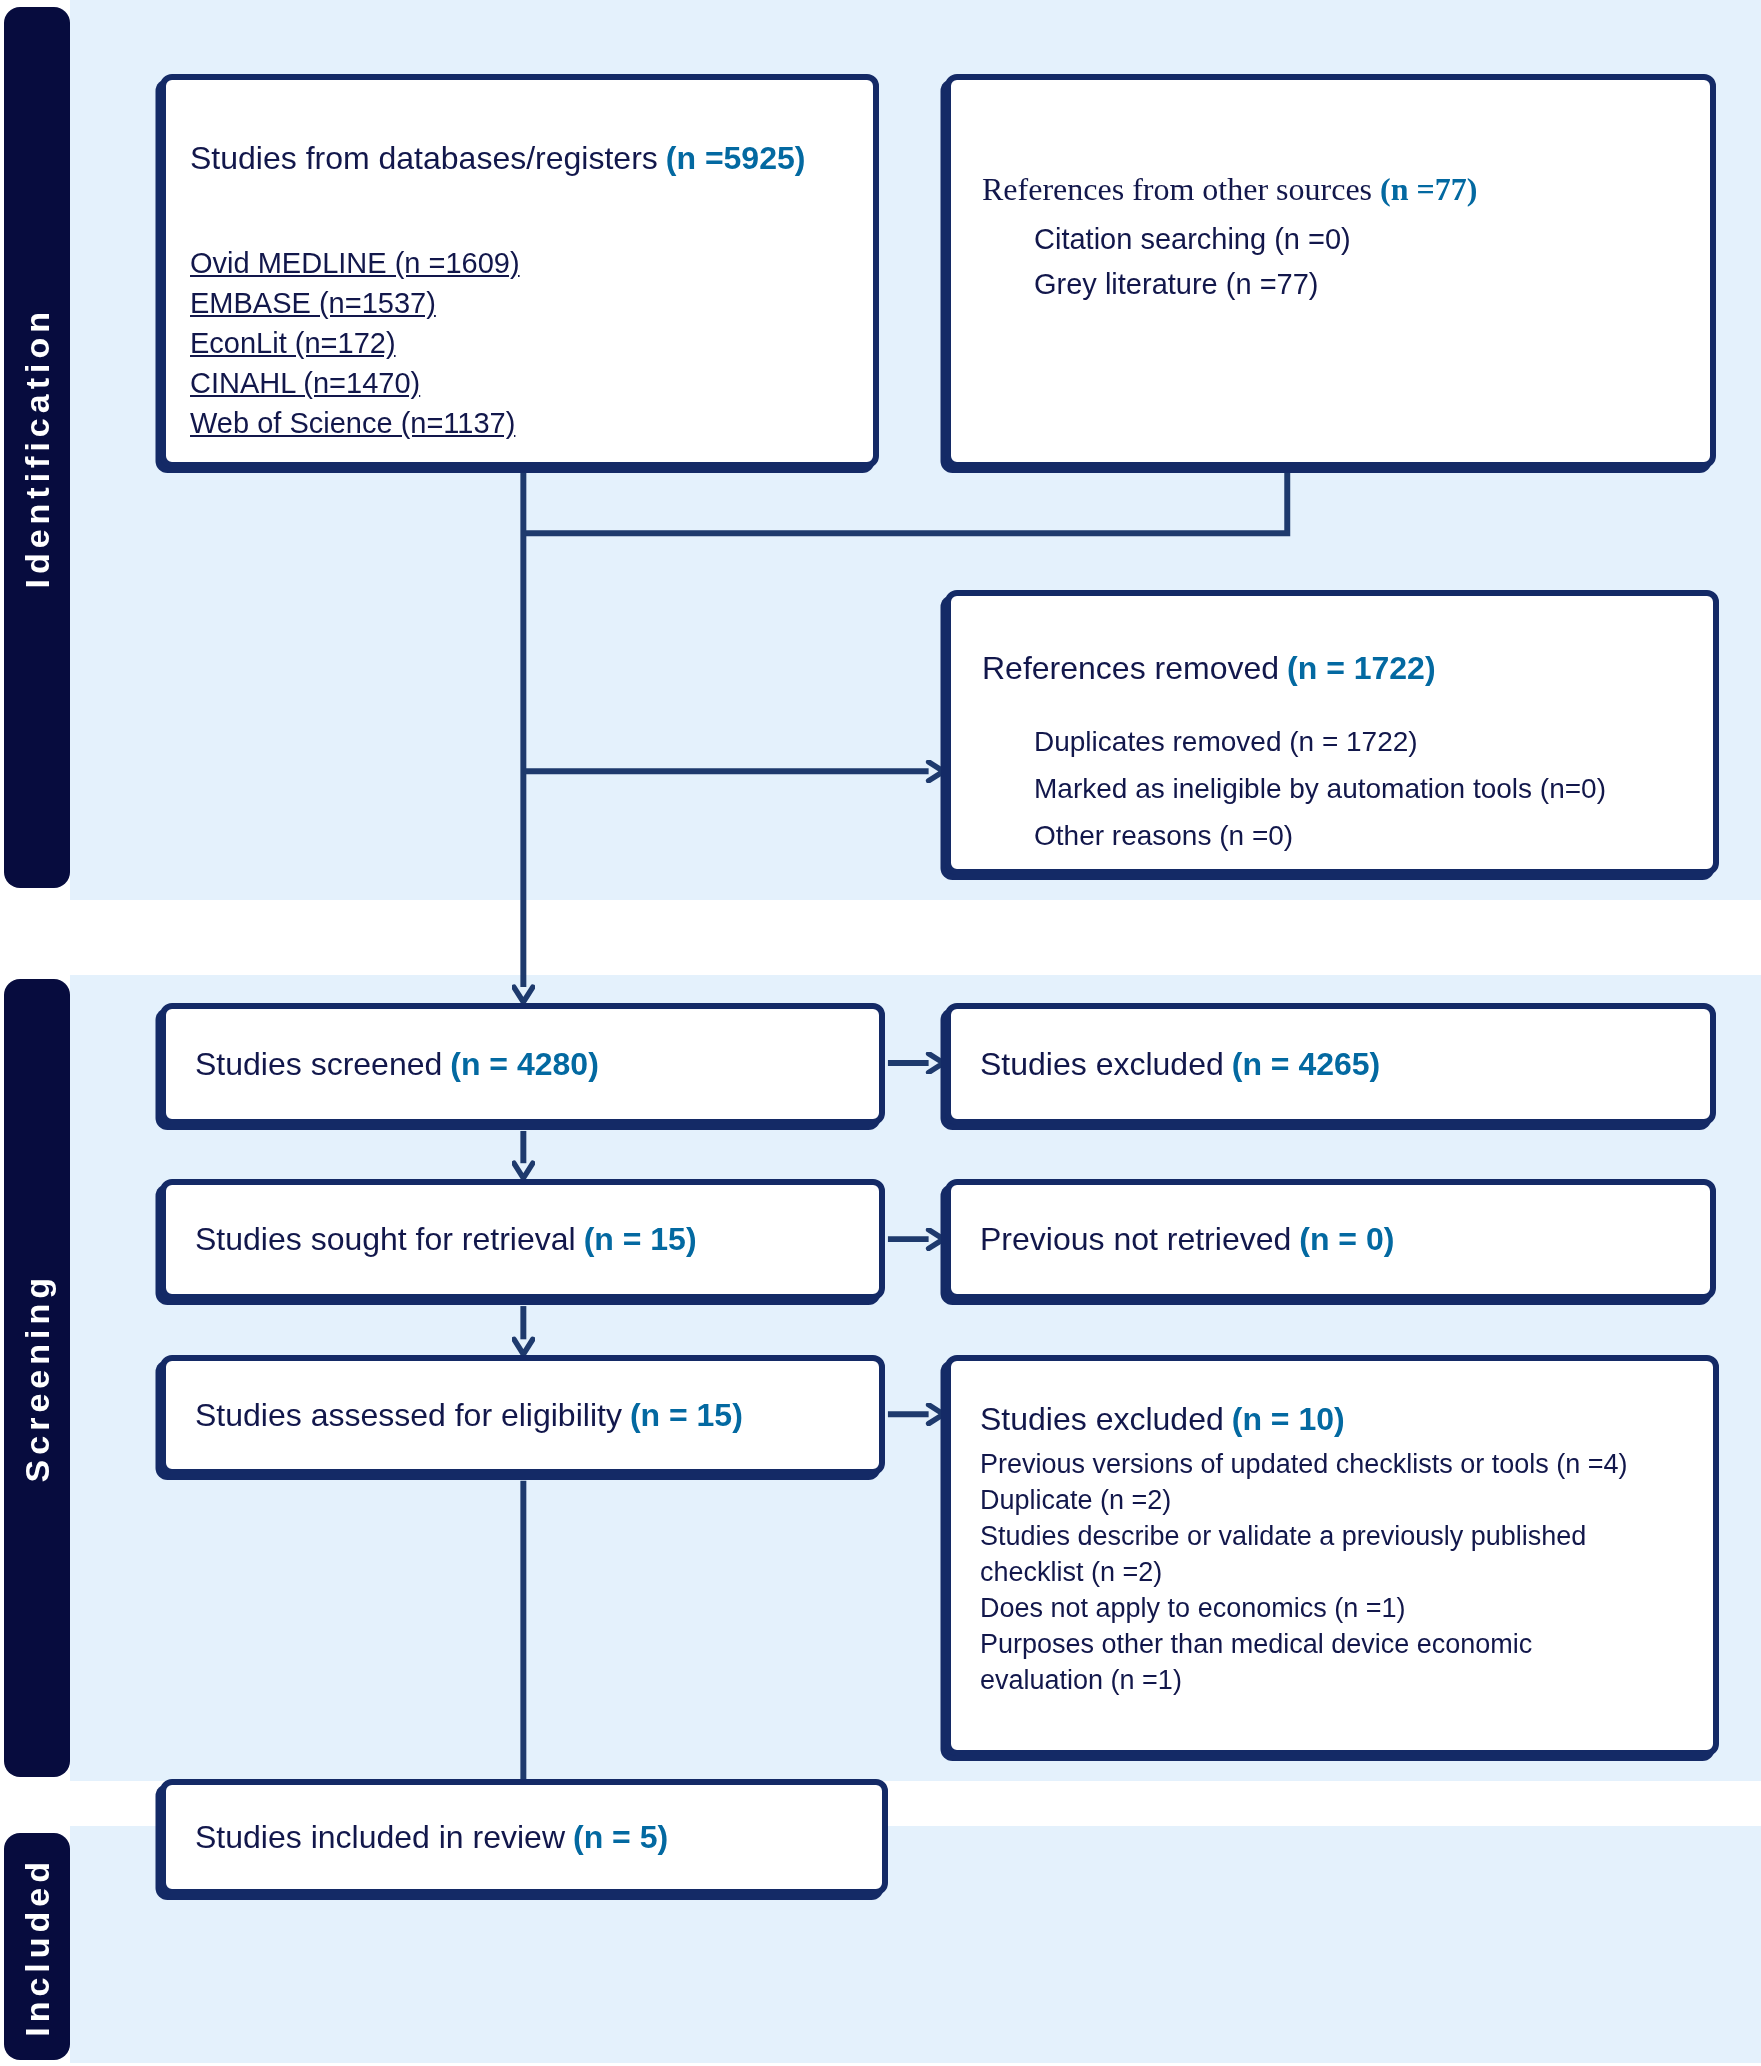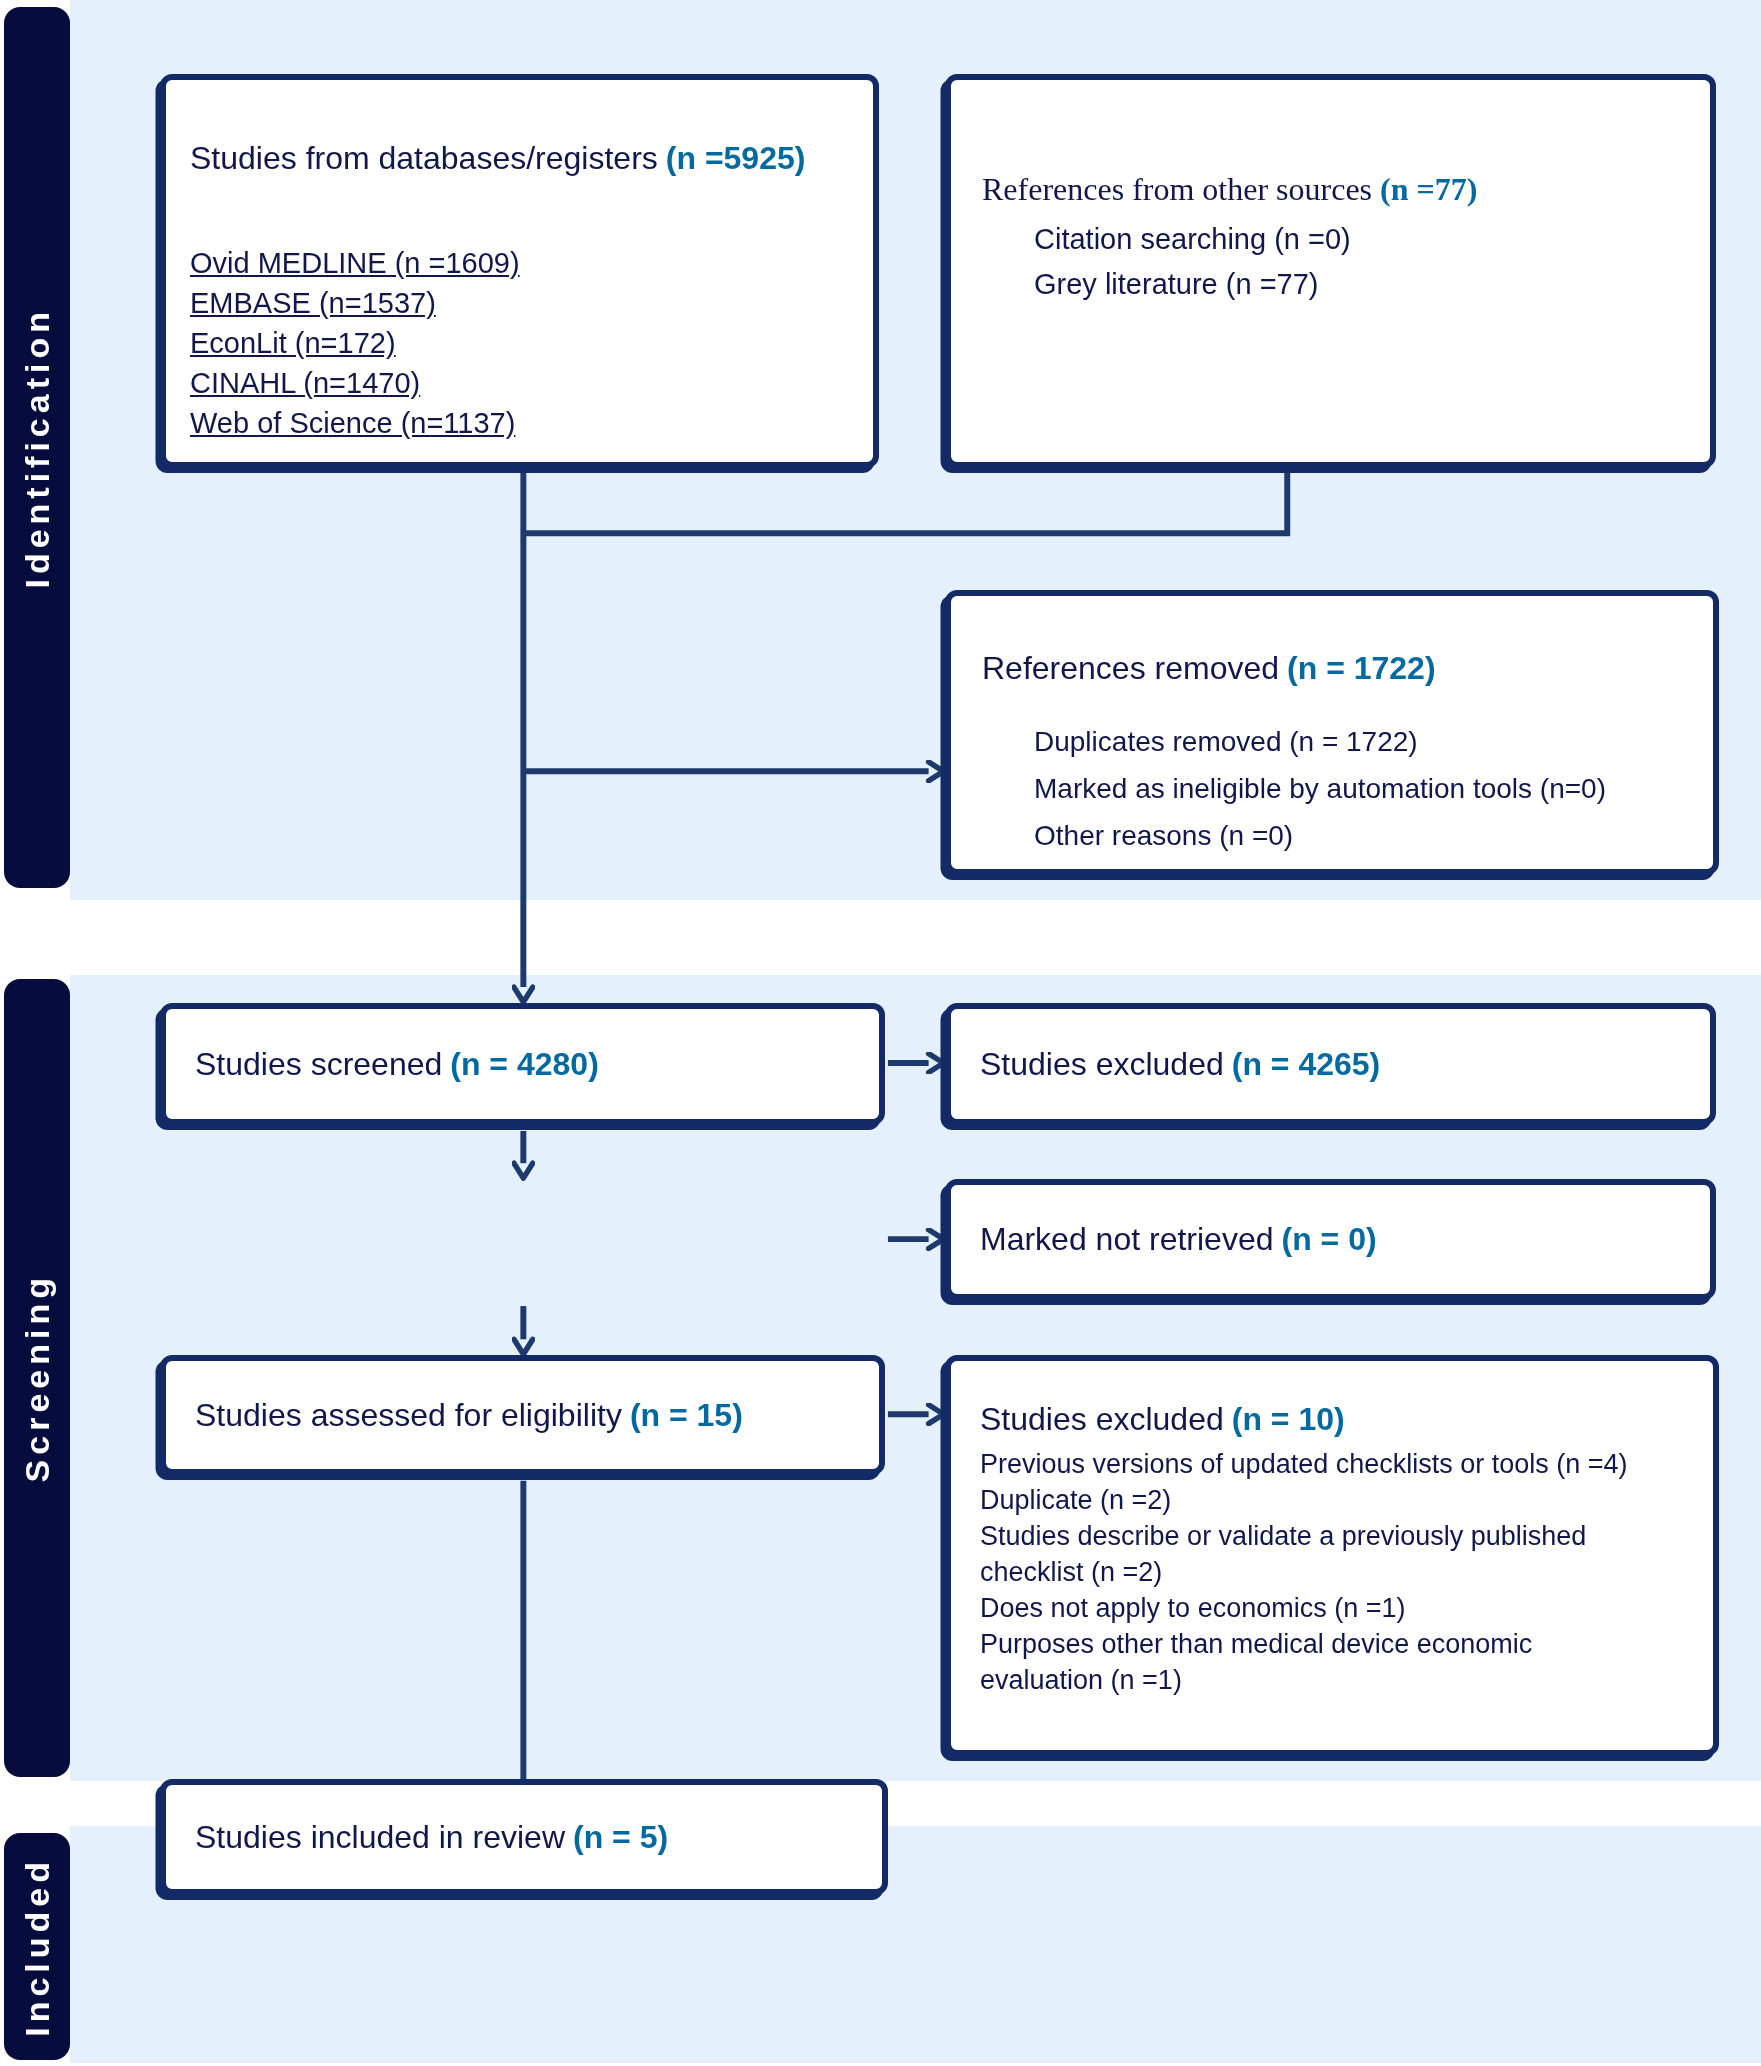--- a/index.html
+++ b/index.html
@@ -127,23 +127,26 @@
   </div>
 
   <div class="box rowbox" id="box-screened">
     <div class="title"><span>Studies screened</span><span class="n">(n = 4280)</span></div>
   </div>
 
   <div class="box rowbox" id="box-excluded-screening">
     <div class="title"><span>Studies excluded</span><span class="n">(n = 4265)</span></div>
   </div>
 
+  <div class="box rowbox" id="box-sought">
+    <div class="title"><span>Studies sought for retrieval</span><span class="n">(n = 15)</span></div>
+  </div>
 
   <div class="box rowbox" id="box-not-retrieved">
-    <div class="title"><span>Marked not retrieved</span><span class="n">(n = 0)</span></div>
+    <div class="title"><span>Previous not retrieved</span><span class="n">(n = 0)</span></div>
   </div>
 
   <div class="box rowbox" id="box-assessed">
     <div class="title"><span>Studies assessed for eligibility</span><span class="n">(n = 15)</span></div>
   </div>
 
   <div class="box" id="box-excluded-eligibility">
     <div class="title"><span>Studies excluded</span><span class="n">(n = 10)</span></div>
     <div class="items">
         <div class="item">Previous versions of updated checklists or tools (n =4)</div>

